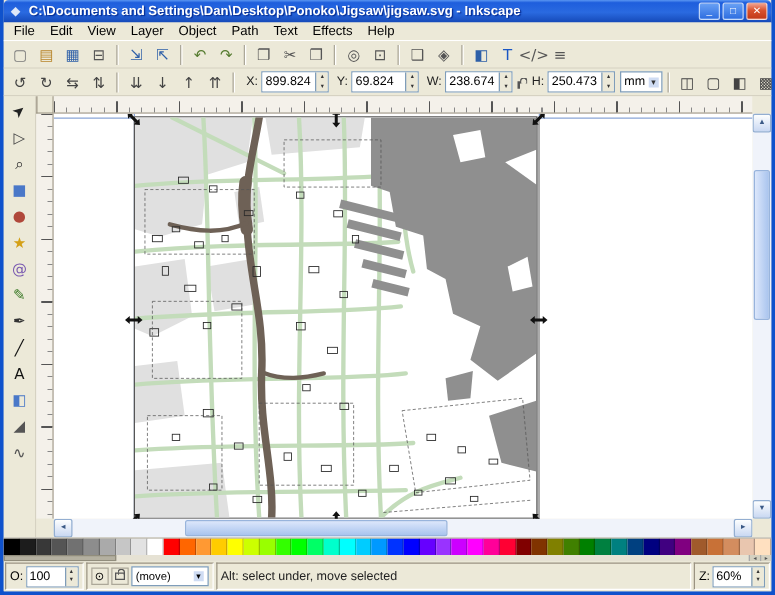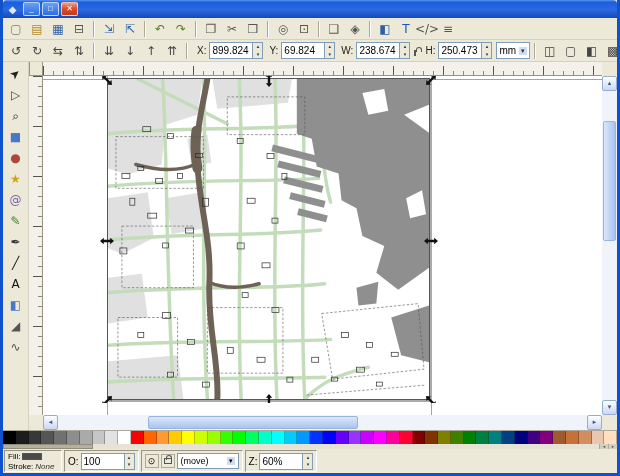--- a/index.html
+++ b/index.html
@@ -33,21 +33,21 @@
     display:inline-flex; align-items:center; justify-content:center; font-size:12px; padding:0; }
   .cmd-btn .glyph { display:inline-block; line-height:1;
     font-family:"DejaVu Sans",sans-serif; font-size:12px; }
   .tb-sep { width:2px; height:16px; margin:0 3px;
     border-left:1px solid #aca899; border-right:1px solid #fff; }
   .btn-group { display:flex; align-items:center; gap:1px; }
   .field-label { font-size:10px; margin:0 2px 0 5px; color:#222; }
   .spin-field { display:inline-flex; height:17px; border:1px solid #7f9db9; background:#fff; }
   .spin-field input { width:42px; border:none; outline:none; font-size:10px; padding:0 2px;
     font-family:"Liberation Sans",sans-serif; }
-  .spin-field.small input { width:42px; }
+  .spin-field.small input { width:30px; }
   .spinner { width:10px; display:flex; flex-direction:column; background:#ece9d8;
     border-left:1px solid #7f9db9; }
   .spinner i { flex:1; font-style:normal; font-size:5px; line-height:7px; text-align:center; color:#333; }
   .units-dd { display:inline-flex; align-items:center; height:17px; border:1px solid #7f9db9;
     background:#fff; font-size:10px; padding:0 2px; margin-left:3px; }
   .units-dd .dd { margin-left:3px; font-size:7px; color:#333; background:#cfdcf3; padding:0 2px; }
   .lock { width:8px; height:6px; border:1px solid #555; position:relative; margin:4px 3px 0 3px; }
   .lock::before { content:""; position:absolute; top:-4px; left:1px; width:4px; height:4px;
     border:1px solid #555; border-bottom:none; border-radius:3px 3px 0 0; }
 
@@ -125,27 +125,39 @@
   .coords { flex-direction:column; align-items:flex-end; justify-content:center; gap:0;
     font-size:8.5px; line-height:10px; min-width:58px; }
 </style>
 </head>
 <body>
 
 <div class="window">
 
   <div class="titlebar">
     <span class="title-icon">◆</span>
+    <span class="title-text">C:\Documents and Settings\Dan\Desktop\Ponoko\Jigsaw\jigsaw.svg - Inkscape</span>
     <span class="tb-btns">
       <span class="tb-btn">_</span>
       <span class="tb-btn">□</span>
       <span class="tb-btn close">✕</span>
     </span>
   </div>
 
+  <div class="menubar">
+      <span class="menu-item">File</span>
+      <span class="menu-item">Edit</span>
+      <span class="menu-item">View</span>
+      <span class="menu-item">Layer</span>
+      <span class="menu-item">Object</span>
+      <span class="menu-item">Path</span>
+      <span class="menu-item">Text</span>
+      <span class="menu-item">Effects</span>
+      <span class="menu-item">Help</span>
+    </div>
 
   <div class="toolbar">
       <button class="cmd-btn">
         <span class="glyph" style="color: rgb(122, 122, 122);">▢</span>
       </button>
       <button class="cmd-btn">
         <span class="glyph" style="color: rgb(184, 134, 45);">▤</span>
       </button>
       <button class="cmd-btn">
         <span class="glyph" style="color: rgb(45, 95, 168);">▦</span>
@@ -545,30 +557,20 @@
     </div>
   <div class="palette-scroll">
     <div class="palette-thumb"></div>
     <div class="palette-arrows">
       <span>◄</span>
       <span>►</span>
     </div>
   </div>
 
   <div class="statusbar">
-    <div class="sb-panel style-panel">
-      <div class="row">
-        <span class="sb-lbl">Fill:</span>
-        <span class="fill-swatch" style="background: rgb(74, 74, 74);"></span>
-      </div>
-      <div class="row">
-        <span class="sb-lbl">Stroke:</span>
-        <span class="stroke-value">None</span>
-      </div>
-    </div>
 
     <div class="sb-panel">
       <span>O:</span>
       <span class="spin-field small">
         <input value="100" style="">
         <span class="spinner">
             <i>▴</i>
             <i>▾</i>
           </span>
       </span>
@@ -580,20 +582,23 @@
       </button>
       <button class="mini-btn">
         <span class="lock" style="margin:0"></span>
       </button>
       <div class="layer-select">
         <span>(move)</span>
         <i class="dd">▾</i>
       </div>
     </div>
 
+    <div class="sb-panel sb-msg">
+      <span>Alt: select under, move selected</span>
+    </div>
 
 
     <div class="sb-panel">
       <span>Z:</span>
       <span class="spin-field small">
         <input value="60%" style="">
         <span class="spinner">
             <i>▴</i>
             <i>▾</i>
           </span>

